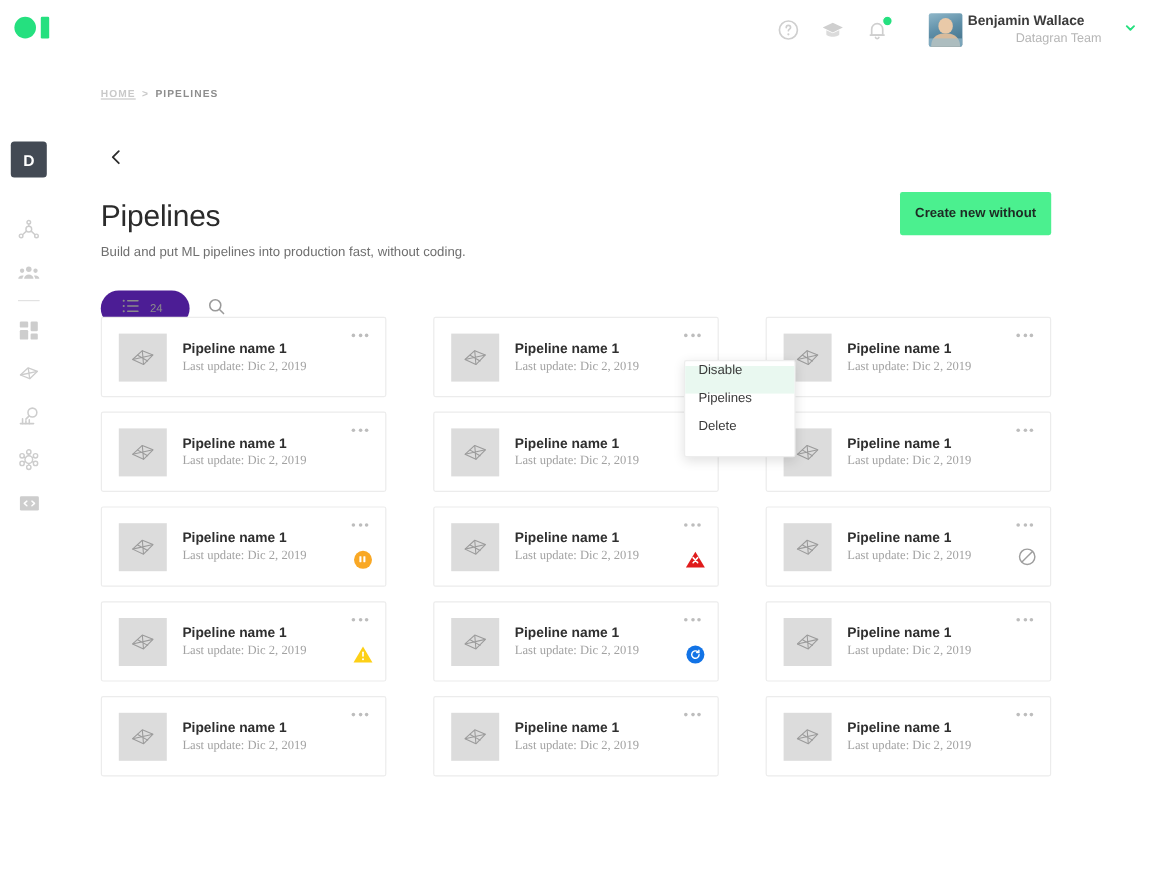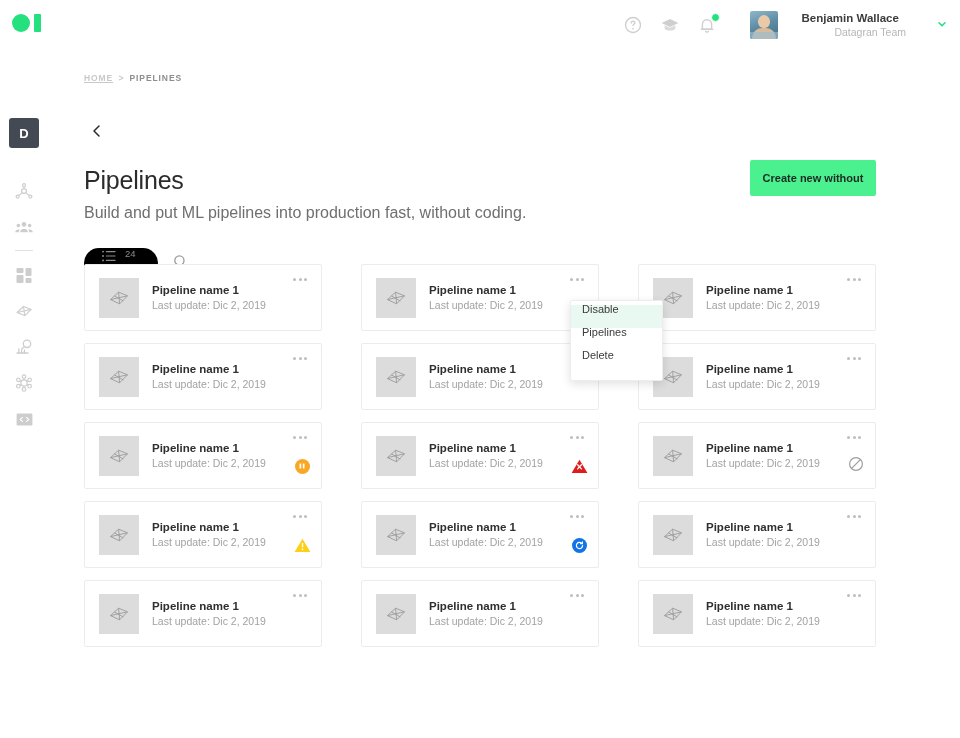--- a/index.html
+++ b/index.html
@@ -31,21 +31,21 @@
     position: absolute; right: 12px; top: 8px; height: 34px;
     display: flex; align-items: center; gap: 17px;
   }
   .hdr-ico { width: 20px; height: 20px; color: #cfcfcf; position: relative; display: block; }
   .hdr-ico svg { display: block; width: 20px; height: 20px; }
   .bell-wrap { position: relative; width: 20px; height: 20px; }
   .bell-dot {
     position: absolute; right: -3px; top: -2px; width: 9px; height: 9px;
     border-radius: 50%; background: #25e07f; border: 1.5px solid #fff;
   }
-  .user-block { display: flex; align-items: center; gap: 16px; margin-left: 16px; text-align: center; }
+  .user-block { display: flex; align-items: center; gap: 4px; margin-left: 16px; }
   .avatar {
     width: 28px; height: 28px; border-radius: 2px; overflow: hidden;
     background: linear-gradient(160deg,#8fb7c9 0%, #5f8fa8 45%, #3f6e86 100%);
     position: relative; flex: none;
   }
   .avatar .face {
     position: absolute; left: 50%; top: 4px; transform: translateX(-50%);
     width: 12px; height: 13px; border-radius: 50% 50% 45% 45%;
     background: #e9c9a8;
   }
@@ -89,33 +89,33 @@
 
   
   .main { position: absolute; left: 84px; top: 118px; width: 800px; }
   .back-btn {
     width: 26px; height: 26px; display: flex; align-items: center; justify-content: center;
     color: #2b2b2b; margin-bottom: 22px;
   }
   .title {
     font-size: 25px; font-weight: normal; color: #2b2b2b; letter-spacing: -.2px;
   }
-  .subtitle { font-size: 16px; color: #6f6f6f; margin-top: 9px; }
+  .subtitle { font-size: 11px; color: #6f6f6f; margin-top: 9px; }
 
   .create-btn {
     position: absolute; left: 666px; top: 42px; width: 126px; height: 36px;
     background: #4bf08f; border: none; border-radius: 2px;
     font-family: "Liberation Sans", sans-serif;
     font-size: 11px; font-weight: bold; color: #1d2a23; cursor: pointer;
   }
 
   .toolbar { display: flex; align-items: center; gap: 6px; margin-top: 26px; }
   .count-pill {
-    display: flex; align-items: flex-start; gap: 9px;
-    height: 30px; padding: 0 22px 0 18px; border-radius: 16px; background: #000000;
+    display: flex; align-items: center; gap: 9px;
+    height: 30px; padding: 0 22px 0 18px; border-radius: 16px; background: #4c1d95;
     color: #8b8b8b;
   }
   .count-pill .count-num { font-size: 9.5px; color: #8b8b8b; }
   .search-btn {
     width: 34px; height: 30px; display: flex; align-items: center; justify-content: center;
     color: #9a9a9a; background: transparent; border: none; cursor: pointer;
   }
 
   
   .grid {
@@ -128,21 +128,21 @@
     position: relative; height: 67px; background: #fff;
     border: 1px solid #ececec; border-radius: 2px;
     display: flex; align-items: center; padding: 0 12px 0 14px;
   }
   .card-thumb {
     width: 40px; height: 40px; background: #dcdcdc; flex: none;
     display: flex; align-items: center; justify-content: center; color: #9b9b9b;
   }
   .card-body { margin-left: 13px; }
   .card-name { font-size: 11.5px; font-weight: bold; color: #2f2f2f; }
-  .card-date { font-size: 10.5px; color: #a2a2a2; margin-top: 3px; }
+  .card-date { font-size: 10.5px; color: #a2a2a2; margin-top: 3px; font-family: Liberation Serif, serif; }
   .card-menu {
     position: absolute; right: 10px; top: 9px;
     display: flex; gap: 2.5px; padding: 4px; cursor: pointer;
   }
   .card-menu i { width: 3px; height: 3px; border-radius: 50%; background: #bdbdbd; display: block; }
   .card-status {
     position: absolute; right: 9px; top: 33px;
     width: 20px; height: 20px; display: flex; align-items: center; justify-content: center;
   }
 

